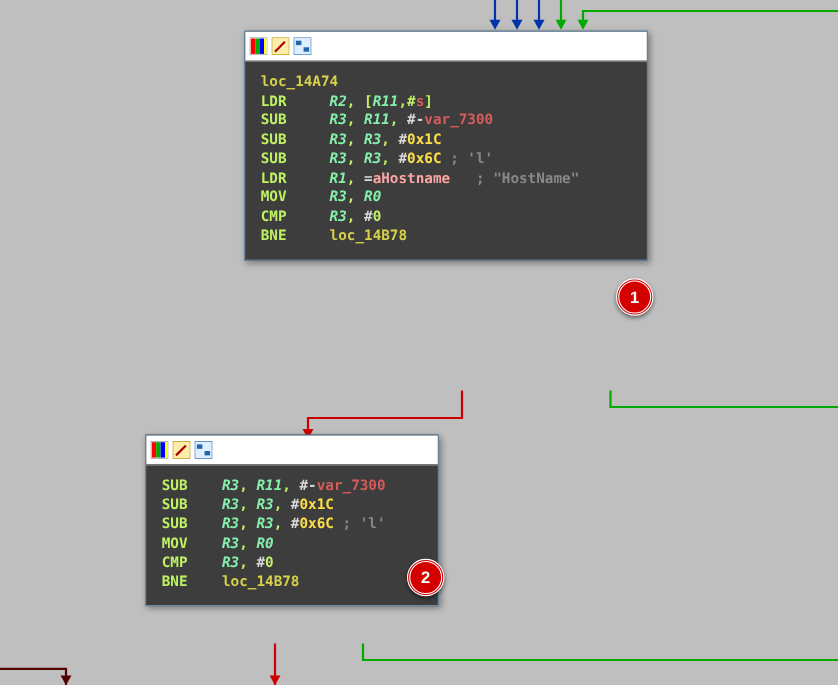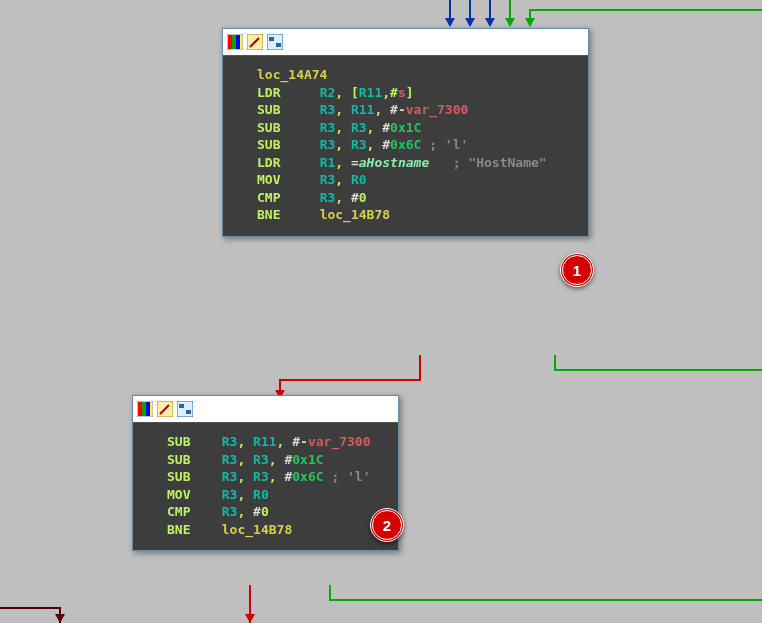--- a/index.html
+++ b/index.html
@@ -40,39 +40,38 @@
   }
 
   .hdr-icon {
     width: 16px;
     height: 16px;
     display: inline-block;
   }
 
   .node-body {
     padding: 10px 14px 12px 14px;
-    margin-left: 20px;
   }
 
   .code-row {
     white-space: pre;
     line-height: 1.35;
     font-weight: bold;
   }
 
   .mn  { color: #bef264; } 
-  .reg { color: #14b8a6; } 
+  .reg { color: #86efac; font-style: italic; } 
   .var { color: #d65c5c; } 
-  .hex { color: #22c55e; }
+  .hex { color: #fde047; }
   .lbl { color: #d6d04a; font-weight: bold; } 
   .call{ color: #d6d04a; font-weight: bold; }
   .cmt { color: #888888; }
   .hash{ color: #d9d9d9; }
   .eq  { color: #d9d9d9; }
-  .str { color: #86efac; font-style: italic; }
+  .str { color: #fca5a5; }
 
   .badge {
     position: absolute;
     width: 28px;
     height: 28px;
     border-radius: 50%;
     background: #d40000;
     border: 3px double #ffffff;
     box-shadow: 0 2px 4px rgba(0,0,0,0.5);
     color: #ffffff;

